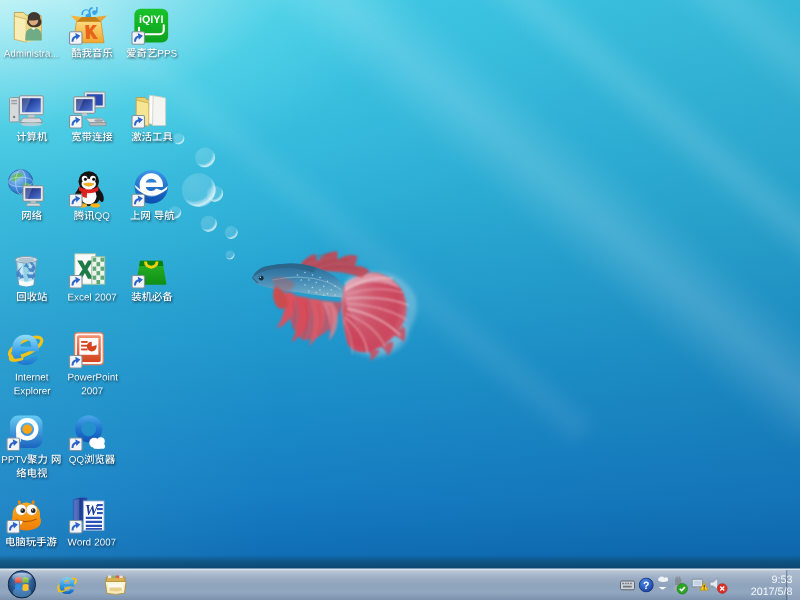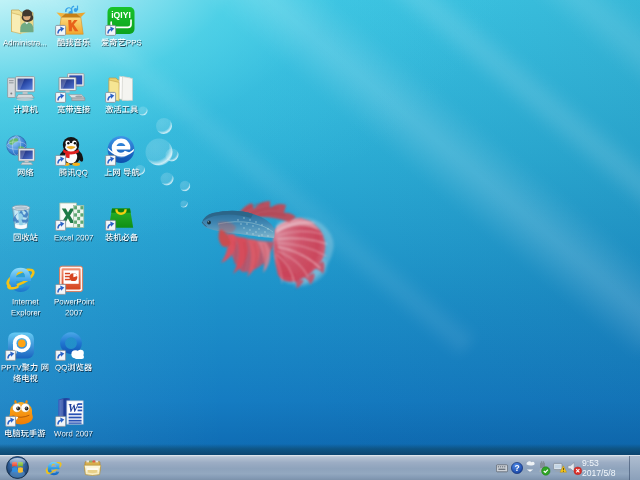--- a/index.html
+++ b/index.html
@@ -682,14 +682,14 @@
       <rect x="2.6" y="10" width="5.8" height="1" fill="#9aa4ae"></rect>
 <path d="M11.8 4.4 L15.6 11.8 H8 Z" fill="#f8c818" stroke="#b8880e" stroke-width="0.5"></path>
 <rect x="11.4" y="6.8" width="1" height="2.6" fill="#4a3a08"></rect>
       <rect x="11.4" y="10.2" width="1" height="1" fill="#4a3a08"></rect>
 </svg>
 <svg style="position:absolute;left:567px;top:461px" width="16" height="15" viewBox="0 0 16 15">
 <path d="M1 4.6 h2.6 L7.2 1.4 V10.8 L3.6 7.8 H1 Z" fill="#e4eaf0" stroke="#8a94a0" stroke-width="0.7"></path>
 <circle cx="10.8" cy="9.8" r="3.9" fill="#dc2f28" stroke="#a81c18" stroke-width="0.4"></circle>
 <path d="M9.2 8.2 l3.2 3.2 M12.4 8.2 l-3.2 3.2" stroke="#ffffff" stroke-width="1.1"></path>
 </svg>
-<div style="position:absolute;left:582px;top:458px;width:52px;height:22px;text-align:left;color:#f2f7fc;font-size:8.6px;line-height:10px;font-family:'Liberation Sans',sans-serif">9:53<br>2017/5/8</div>
+<div style="position:absolute;left:582px;top:458px;width:52px;height:22px;text-align:right;color:#f2f7fc;font-size:8.6px;line-height:10px;font-family:'Liberation Sans',sans-serif">9:53<br>2017/5/8</div>
 
 </div>
 </body></html>

